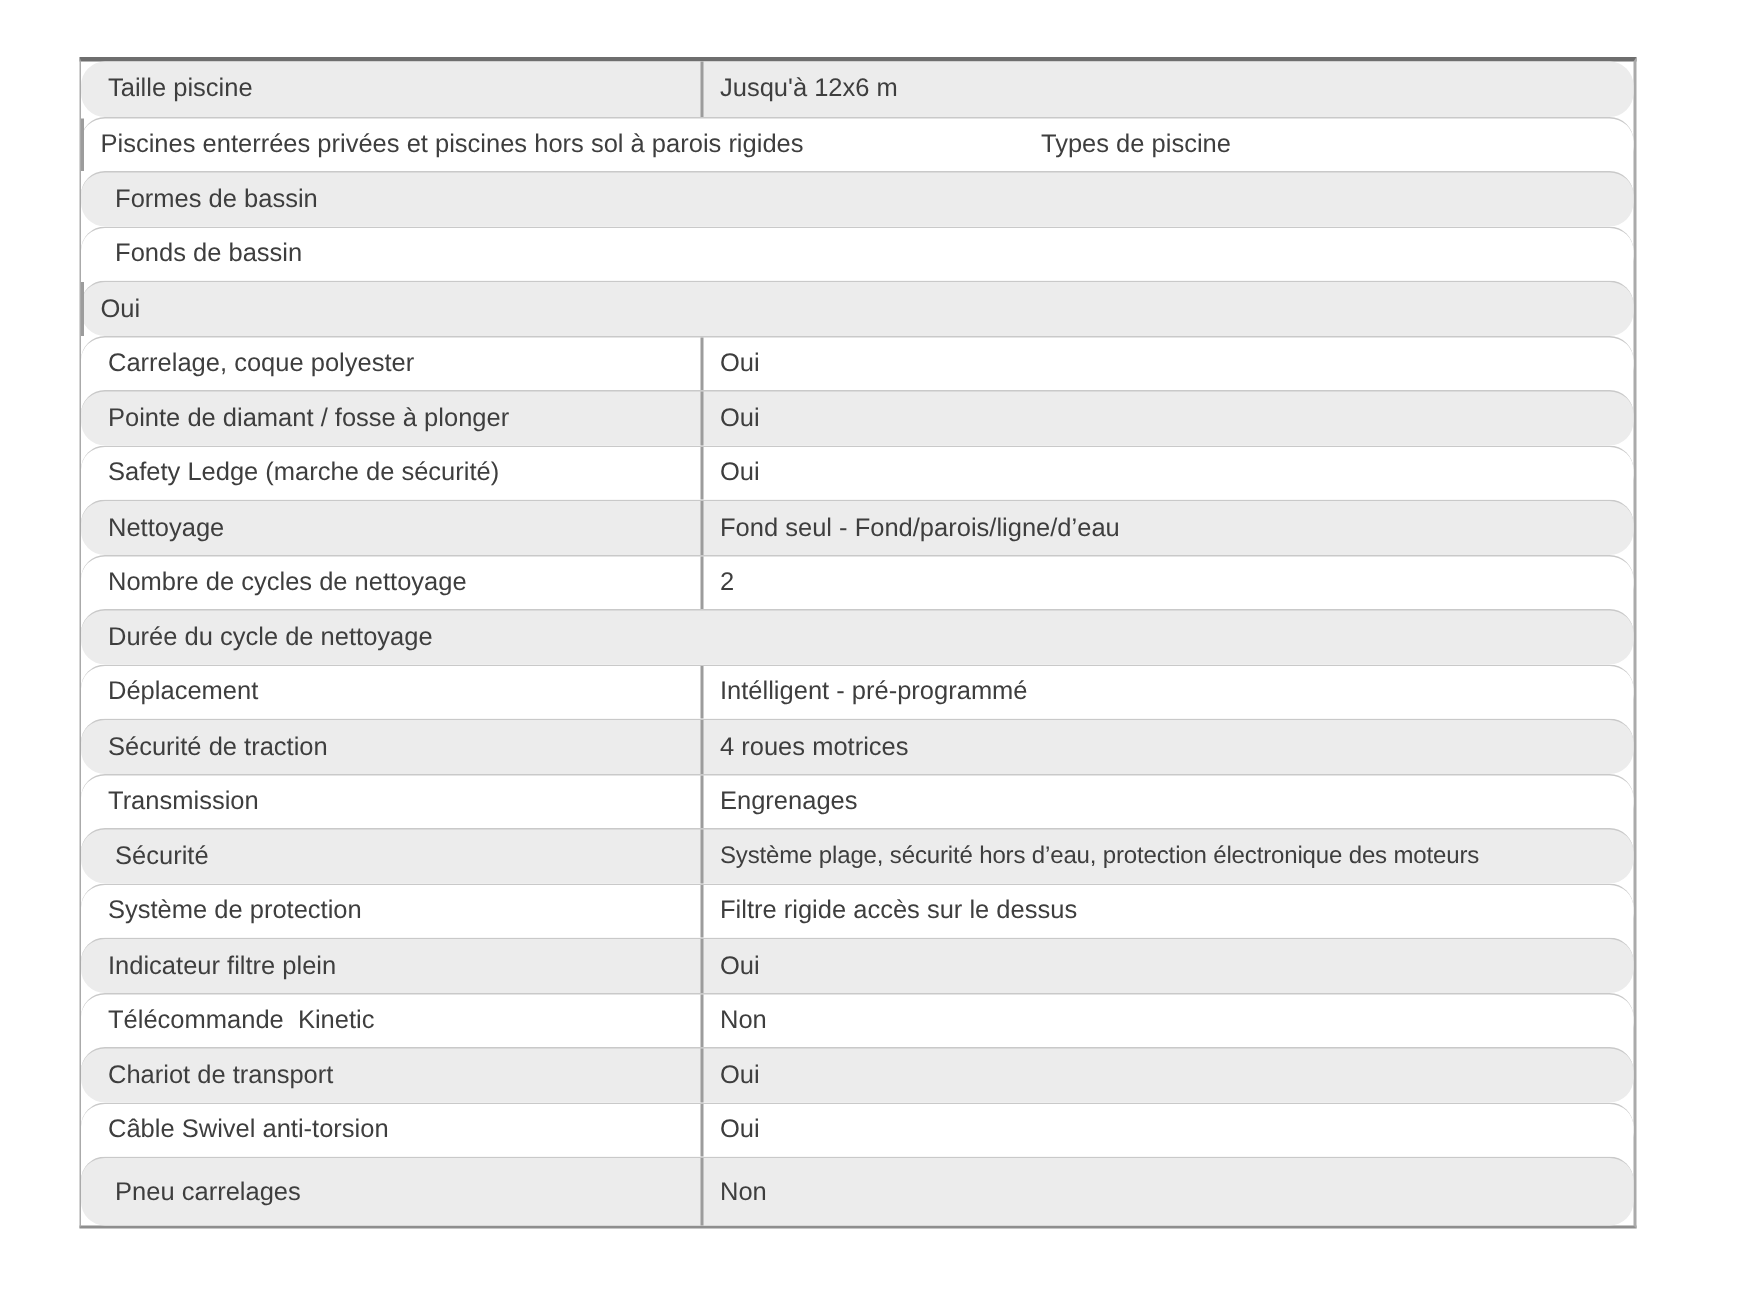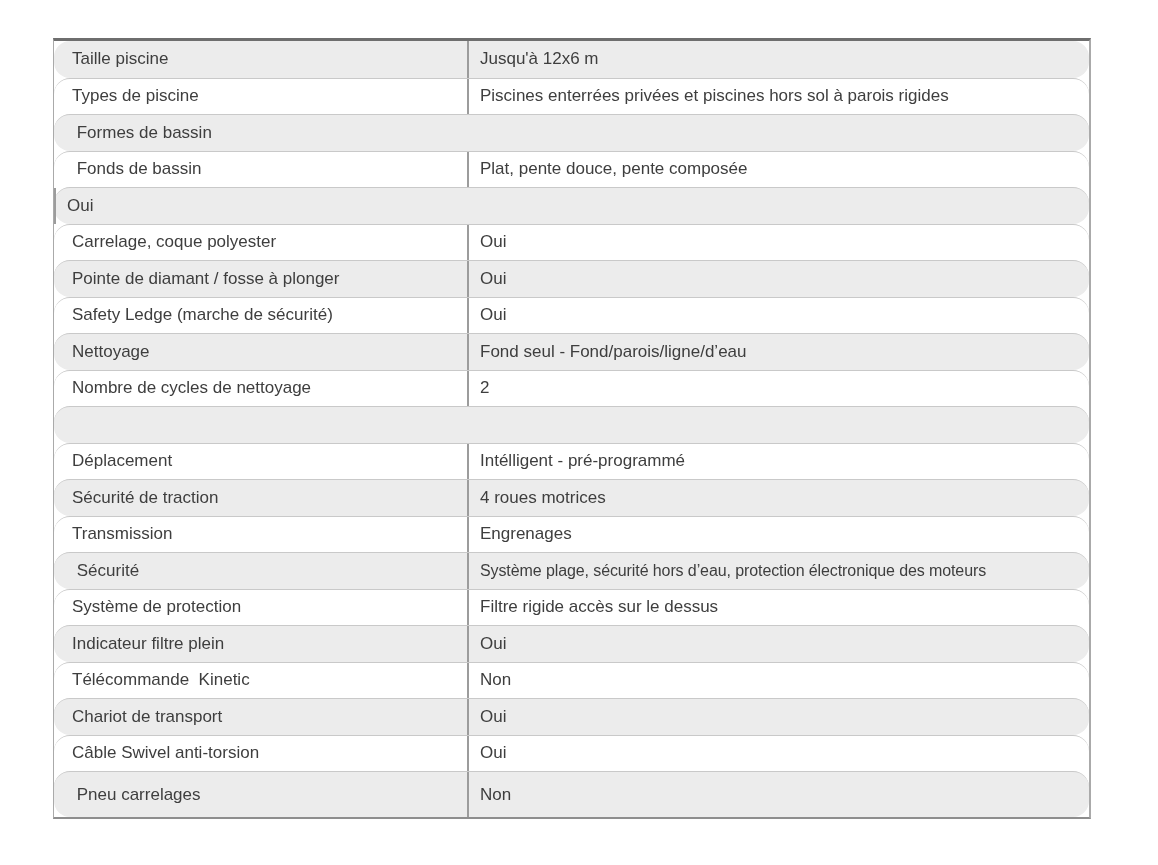--- a/index.html
+++ b/index.html
@@ -70,31 +70,30 @@
 <body>
 
 <div class="page">
   <div class="spec-table" id="spec-table">
   <div class="row gray">
     <div class="cell label">Taille piscine</div>
     <div class="cell value">Jusqu'à 12x6 m</div>
   </div>
 
   <div class="row">
+    <div class="cell value">Piscines enterrées privées et piscines hors sol à parois rigides</div>
     <div class="cell label">Types de piscine</div>
-    <div class="cell value">Piscines enterrées privées et piscines hors sol à parois rigides</div>
   </div>
 
   <div class="row gray">
     <div class="cell label"> Formes de bassin</div>
   </div>
 
   <div class="row">
     <div class="cell label"> Fonds de bassin</div>
-    <div class="cell value">Plat, pente douce, pente composée</div>
   </div>
 
   <div class="row gray">
     <div class="cell value">Oui</div>
   </div>
 
   <div class="row">
     <div class="cell label">Carrelage, coque polyester</div>
     <div class="cell value">Oui</div>
   </div>
@@ -113,20 +112,21 @@
     <div class="cell label">Nettoyage</div>
     <div class="cell value">Fond seul - Fond/parois/ligne/d’eau</div>
   </div>
 
   <div class="row">
     <div class="cell label">Nombre de cycles de nettoyage</div>
     <div class="cell value">2</div>
   </div>
 
   <div class="row gray">
+    <div class="cell label">Durée du cycle de nettoyage</div>
   </div>
 
   <div class="row">
     <div class="cell label">Déplacement</div>
     <div class="cell value">Intélligent - pré-programmé</div>
   </div>
 
   <div class="row gray">
     <div class="cell label">Sécurité de traction</div>
     <div class="cell value">4 roues motrices</div>

